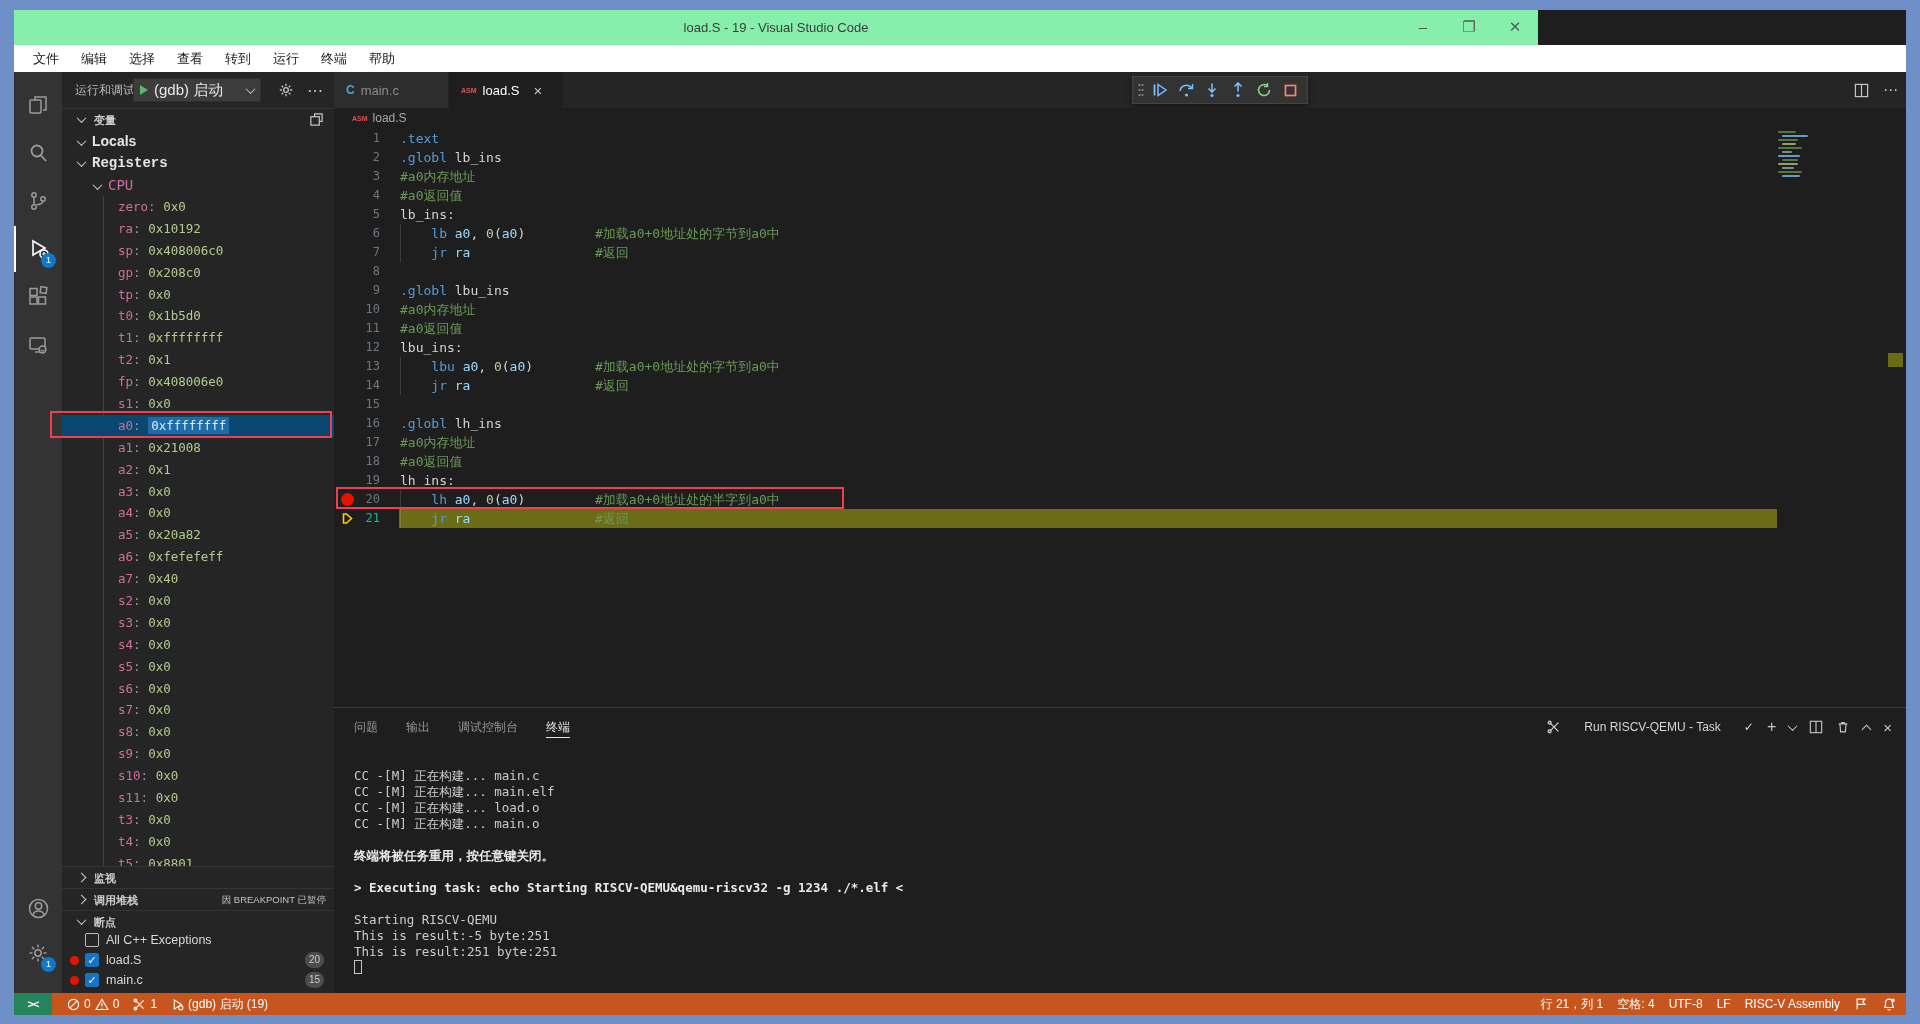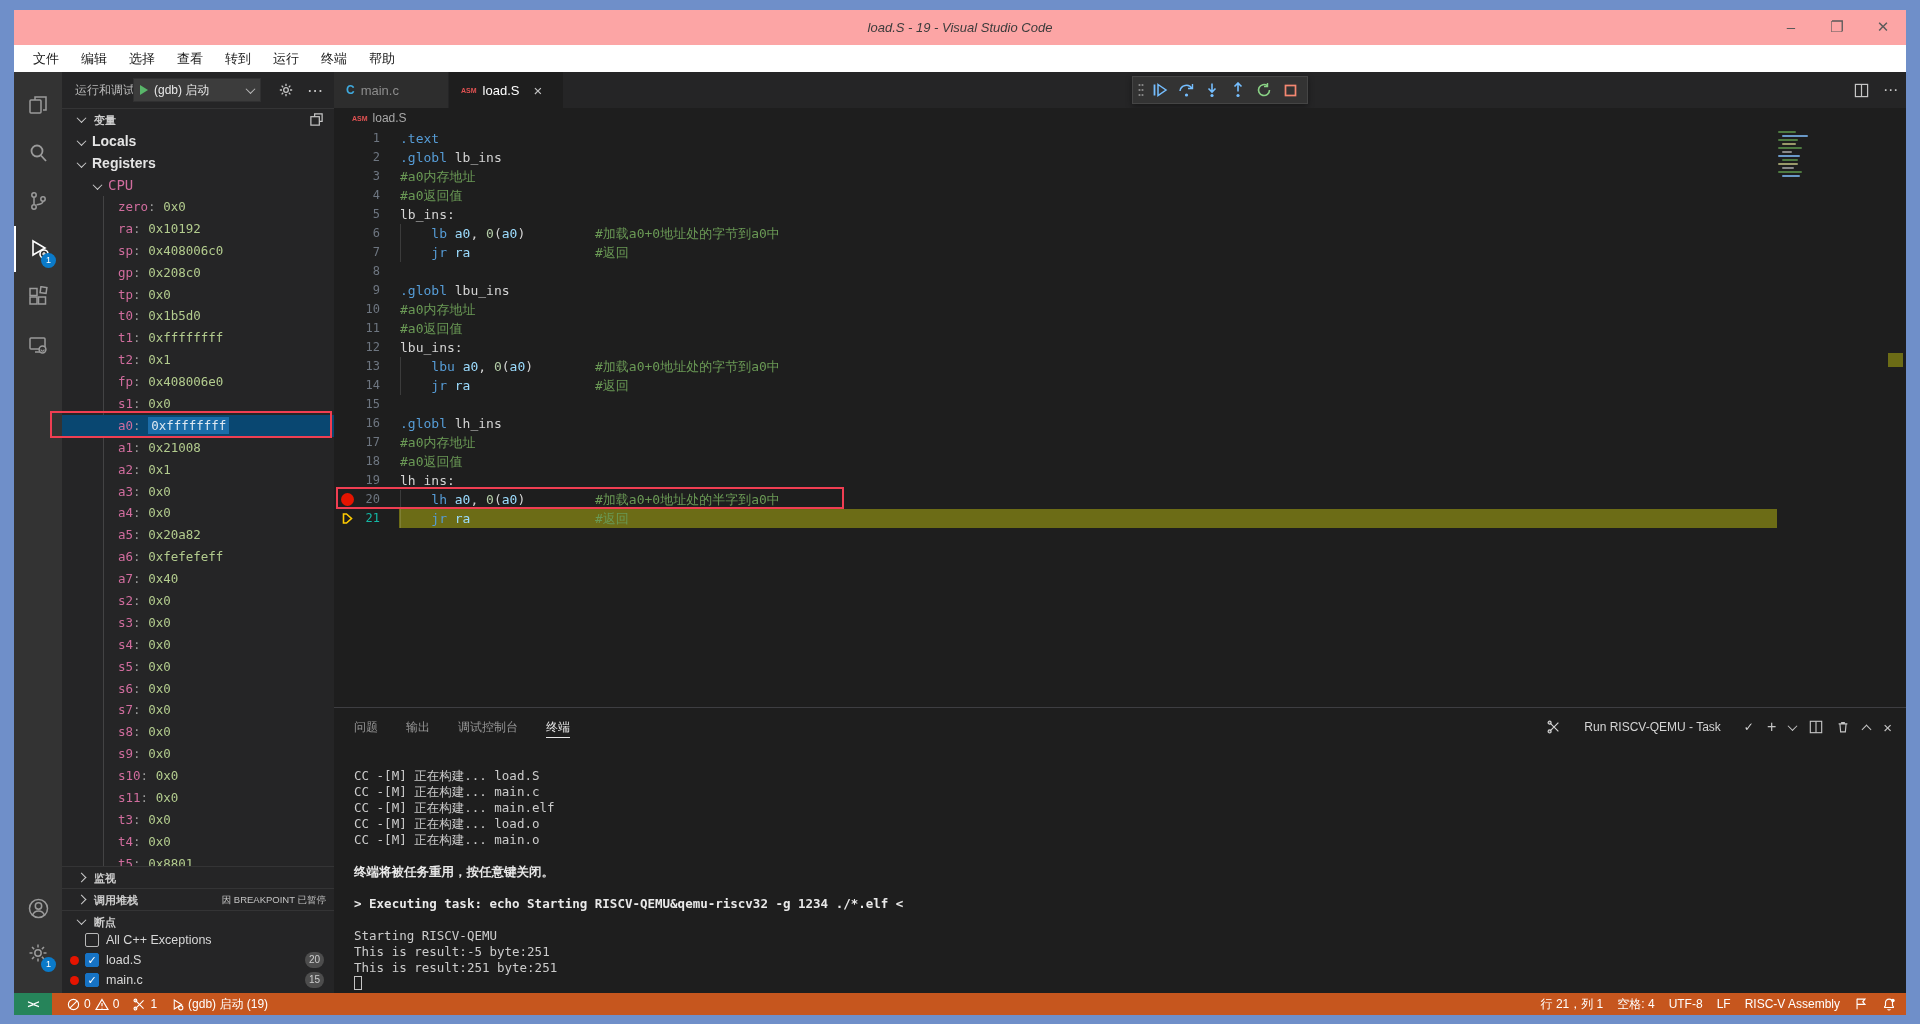--- a/index.html
+++ b/index.html
@@ -2,39 +2,39 @@
 <html><head>
 <meta charset="utf-8">
 <style>
   html,body{margin:0;padding:0;width:1920px;height:1024px;overflow:hidden;
     background:#6f8fc9;font-family:"Liberation Sans","DejaVu Sans",sans-serif;}
   *{box-sizing:border-box;}
   .abs{position:absolute;}
   #win{position:absolute;left:14px;top:10px;width:1892px;height:1005px;background:#1e1e1e;}
 
   
-  #titlebar{left:0;top:0;width:1892px;height:35px;background:#fca5a5;font-style:italic;}
+  #titlebar{left:0;top:0;width:1524px;height:35px;background:#86efac;}
   #title-text{width:100%;text-align:center;line-height:35px;font-size:13px;color:#3c3c3c;}
   .win-ctl{top:0;width:46px;height:35px;text-align:center;line-height:33px;font-size:15px;color:#5a5a5a;cursor:default;}
   #menubar{left:0;top:35px;width:1892px;height:27px;background:#ffffff;padding-left:8px;}
   .menu-item{display:inline-block;padding:0 11px;line-height:27px;font-size:13px;color:#1b1b1b;}
 
   
   #activitybar{left:0;top:62px;width:48px;height:921px;background:#333333;}
   .act-ico{left:0;width:48px;height:46px;display:flex;align-items:center;justify-content:center;color:#9b9b9b;}
   .act-ico.active{color:#ffffff;border-left:2px solid #ffffff;}
   .badge{position:absolute;right:6px;bottom:4px;background:#0a7ac9;color:#fff;font-size:9px;
     min-width:15px;height:15px;border-radius:8px;text-align:center;line-height:15px;padding:0 2px;}
 
   
   #sidebar{left:48px;top:62px;width:272px;height:921px;background:#252526;color:#cccccc;overflow:hidden;}
   #sb-header{left:0;top:0;width:272px;height:36px;}
   #sb-title{left:13px;top:0;line-height:36px;font-size:12px;color:#bbbbbb;white-space:nowrap;}
   #launch-select{left:71px;top:6px;width:128px;height:24px;background:#3c3c3c;border:1px solid #303031;
-    display:flex;align-items:center;padding:0 6px;font-size:12px;color:#e8e8e8;}
+    display:flex;align-items:center;padding:0 6px;font-size:15px;color:#e8e8e8;}
   #launch-select .play{width:0;height:0;border-left:8px solid #59b66a;border-top:5px solid transparent;
     border-bottom:5px solid transparent;margin-right:6px;}
   #launch-select .chev{margin-left:auto;color:#bbb;}
   .sb-tool{top:8px;width:20px;height:20px;color:#c5c5c5;display:flex;align-items:center;justify-content:center;}
   .chev{display:inline-block;width:7px;height:7px;border-right:1.4px solid currentColor;border-bottom:1.4px solid currentColor;}
   .chev.down{transform:rotate(45deg) translate(-1px,-1px);}
   .chev.right{transform:rotate(-45deg);}
   .sect{left:0;width:272px;height:22px;line-height:22px;font-size:11px;font-weight:bold;color:#cccccc;
     padding-left:14px;border-top:1px solid rgba(255,255,255,0.07);background:#252526;}
   .sect .chev{margin:0 6px 1px 2px;}
@@ -214,21 +214,21 @@
       <span class="abs" style="right:10px;top:3px;">
         <svg width="15" height="15" viewBox="0 0 16 16" fill="none" stroke="#c5c5c5" stroke-width="1.3">
             <rect x="2" y="5" width="9" height="9"></rect>
             <path d="M6 5V2h8v8h-3"></path>
           </svg>
       </span>
     </div>
     <div class="abs tree-row" style="top:58px;padding-left:16px;">
       <span class="chev down" style="margin-right:7px;"></span><span class="scope">Locals</span>
     </div>
-    <div class="abs tree-row" style="top:80px;padding-left:16px;">
+    <div class="abs tree-row" style="top:80px;padding-left:16px;font-family:Liberation Mono, monospace;">
       <span class="chev down" style="margin-right:7px;"></span><span class="scope">Registers</span>
     </div>
     <div class="abs tree-row" style="top:102px;padding-left:32px;font-family:'DejaVu Sans Mono',monospace;">
       <span class="chev down" style="margin-right:7px;"></span><span style="color:#d16d9e;">CPU</span>
     </div>
 
     <div class="abs" id="reg-list">
       <div class="abs" id="reg-guide"></div>
     <div class="reg-row"><span class="reg-name">zero</span><span class="reg-colon">: </span><span class="reg-val">0x0</span></div>
         <div class="reg-row"><span class="reg-name">ra</span><span class="reg-colon">: </span><span class="reg-val">0x10192</span></div>
@@ -442,21 +442,20 @@
       </span>
       <span>
         <svg width="14" height="14" viewBox="0 0 16 16" fill="none" stroke="currentColor" stroke-width="1.3">
             <path d="M3 4.5h10M6.5 4.5V3h3v1.5M4.5 4.5l.8 9h5.4l.8-9"></path>
           </svg>
       </span>
       <span class="chev" style="transform:rotate(-135deg);margin-top:4px;"></span>
       <span style="font-size:15px;">×</span>
     </div>
     <div class="abs" id="term">
-        <div class="term-line">CC -[M] 正在构建... load.S</div>
         <div class="term-line">CC -[M] 正在构建... main.c</div>
         <div class="term-line">CC -[M] 正在构建... main.elf</div>
         <div class="term-line">CC -[M] 正在构建... load.o</div>
         <div class="term-line">CC -[M] 正在构建... main.o</div>
         <div class="term-line">&nbsp;</div>
         <div class="term-line bold">终端将被任务重用，按任意键关闭。</div>
         <div class="term-line">&nbsp;</div>
         <div class="term-line bold">&gt; Executing task: echo Starting RISCV-QEMU&amp;qemu-riscv32 -g 1234 ./*.elf &lt;</div>
         <div class="term-line">&nbsp;</div>
         <div class="term-line">Starting RISCV-QEMU</div>

